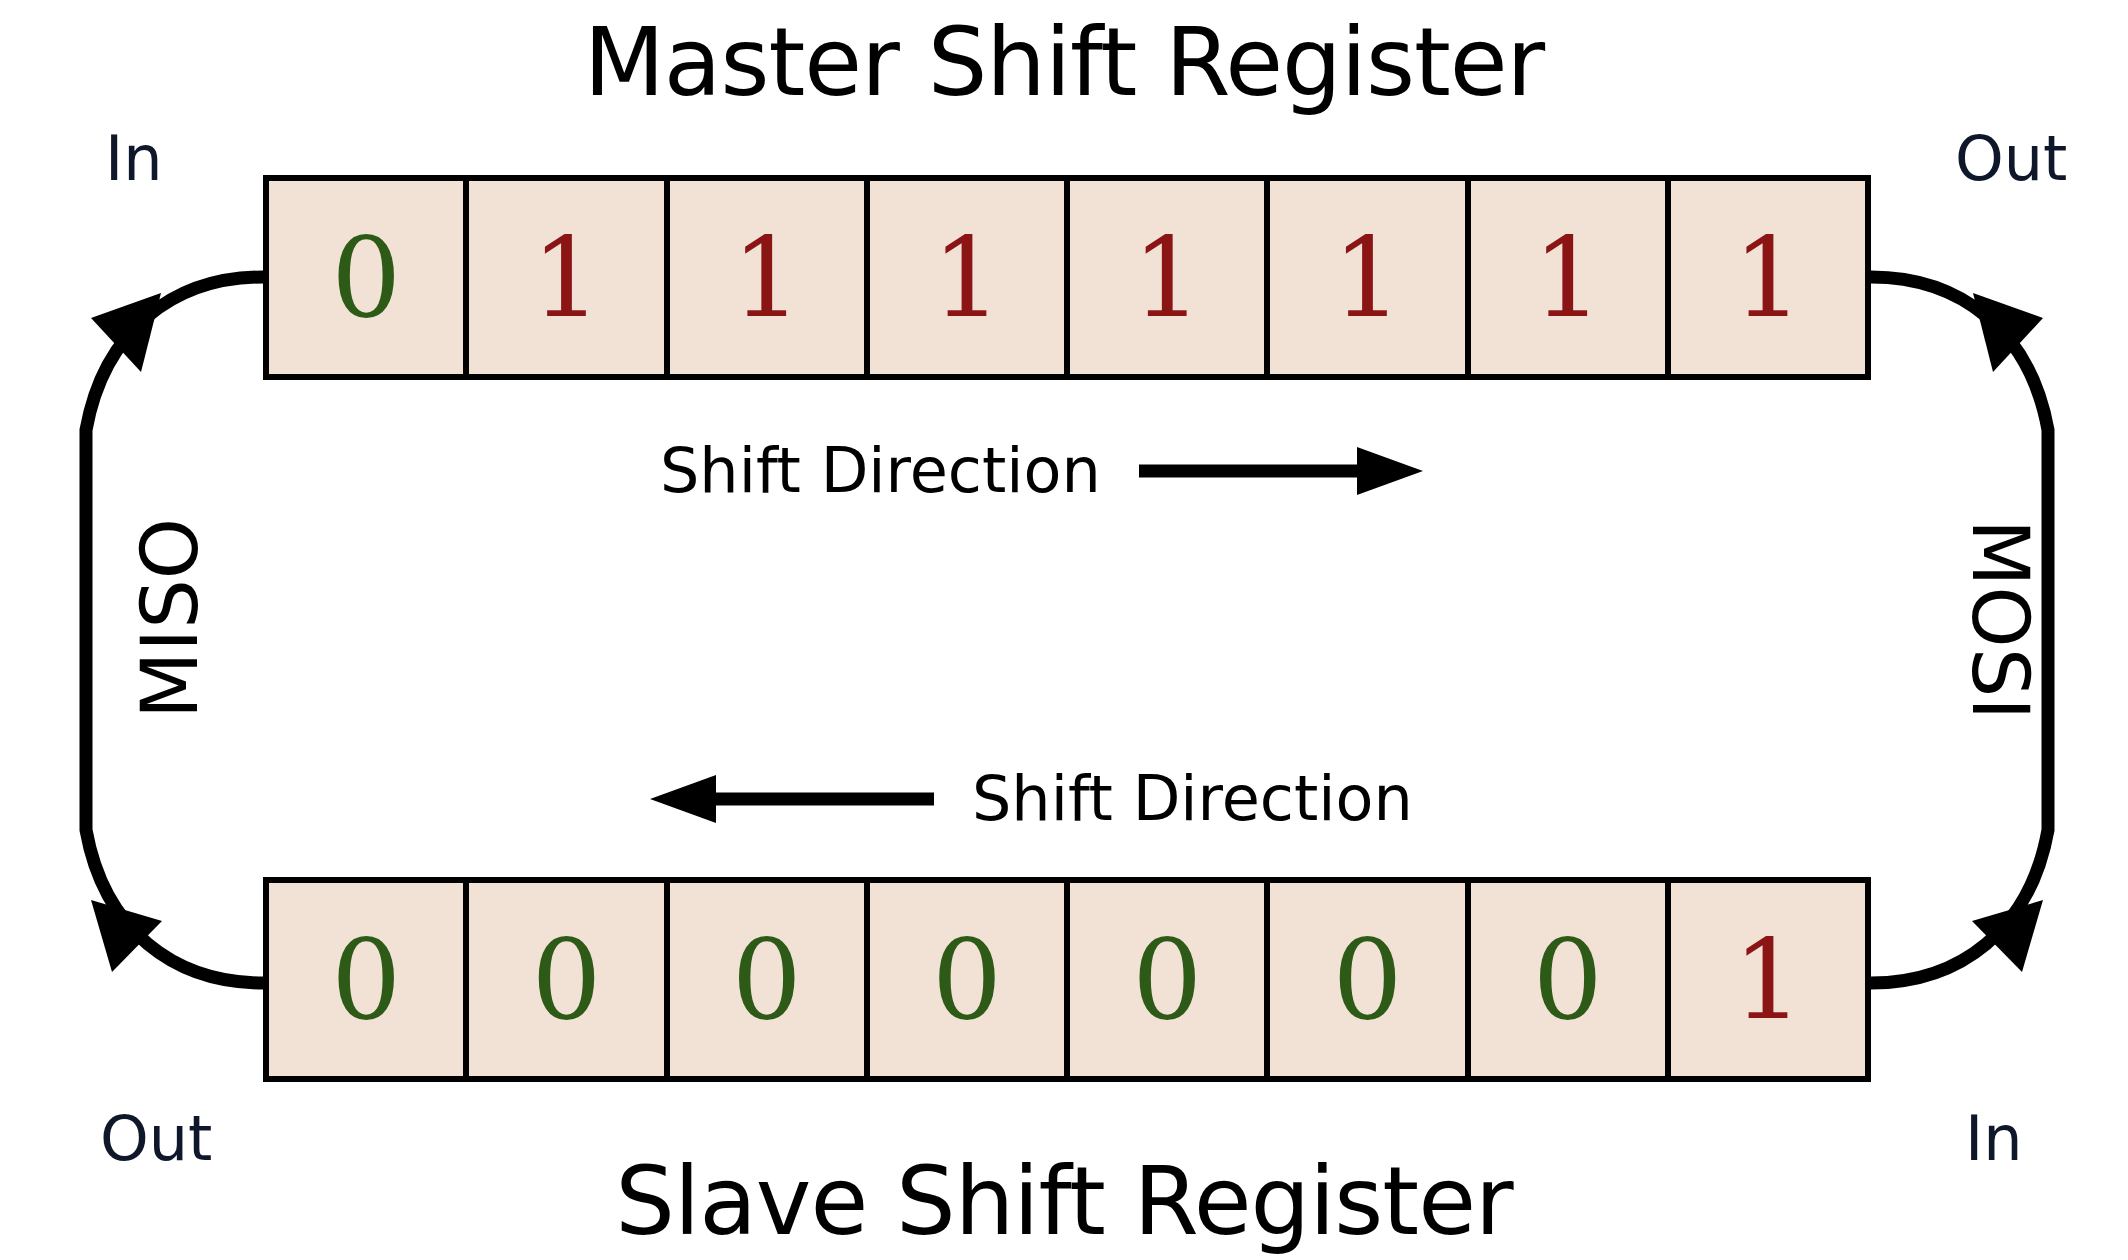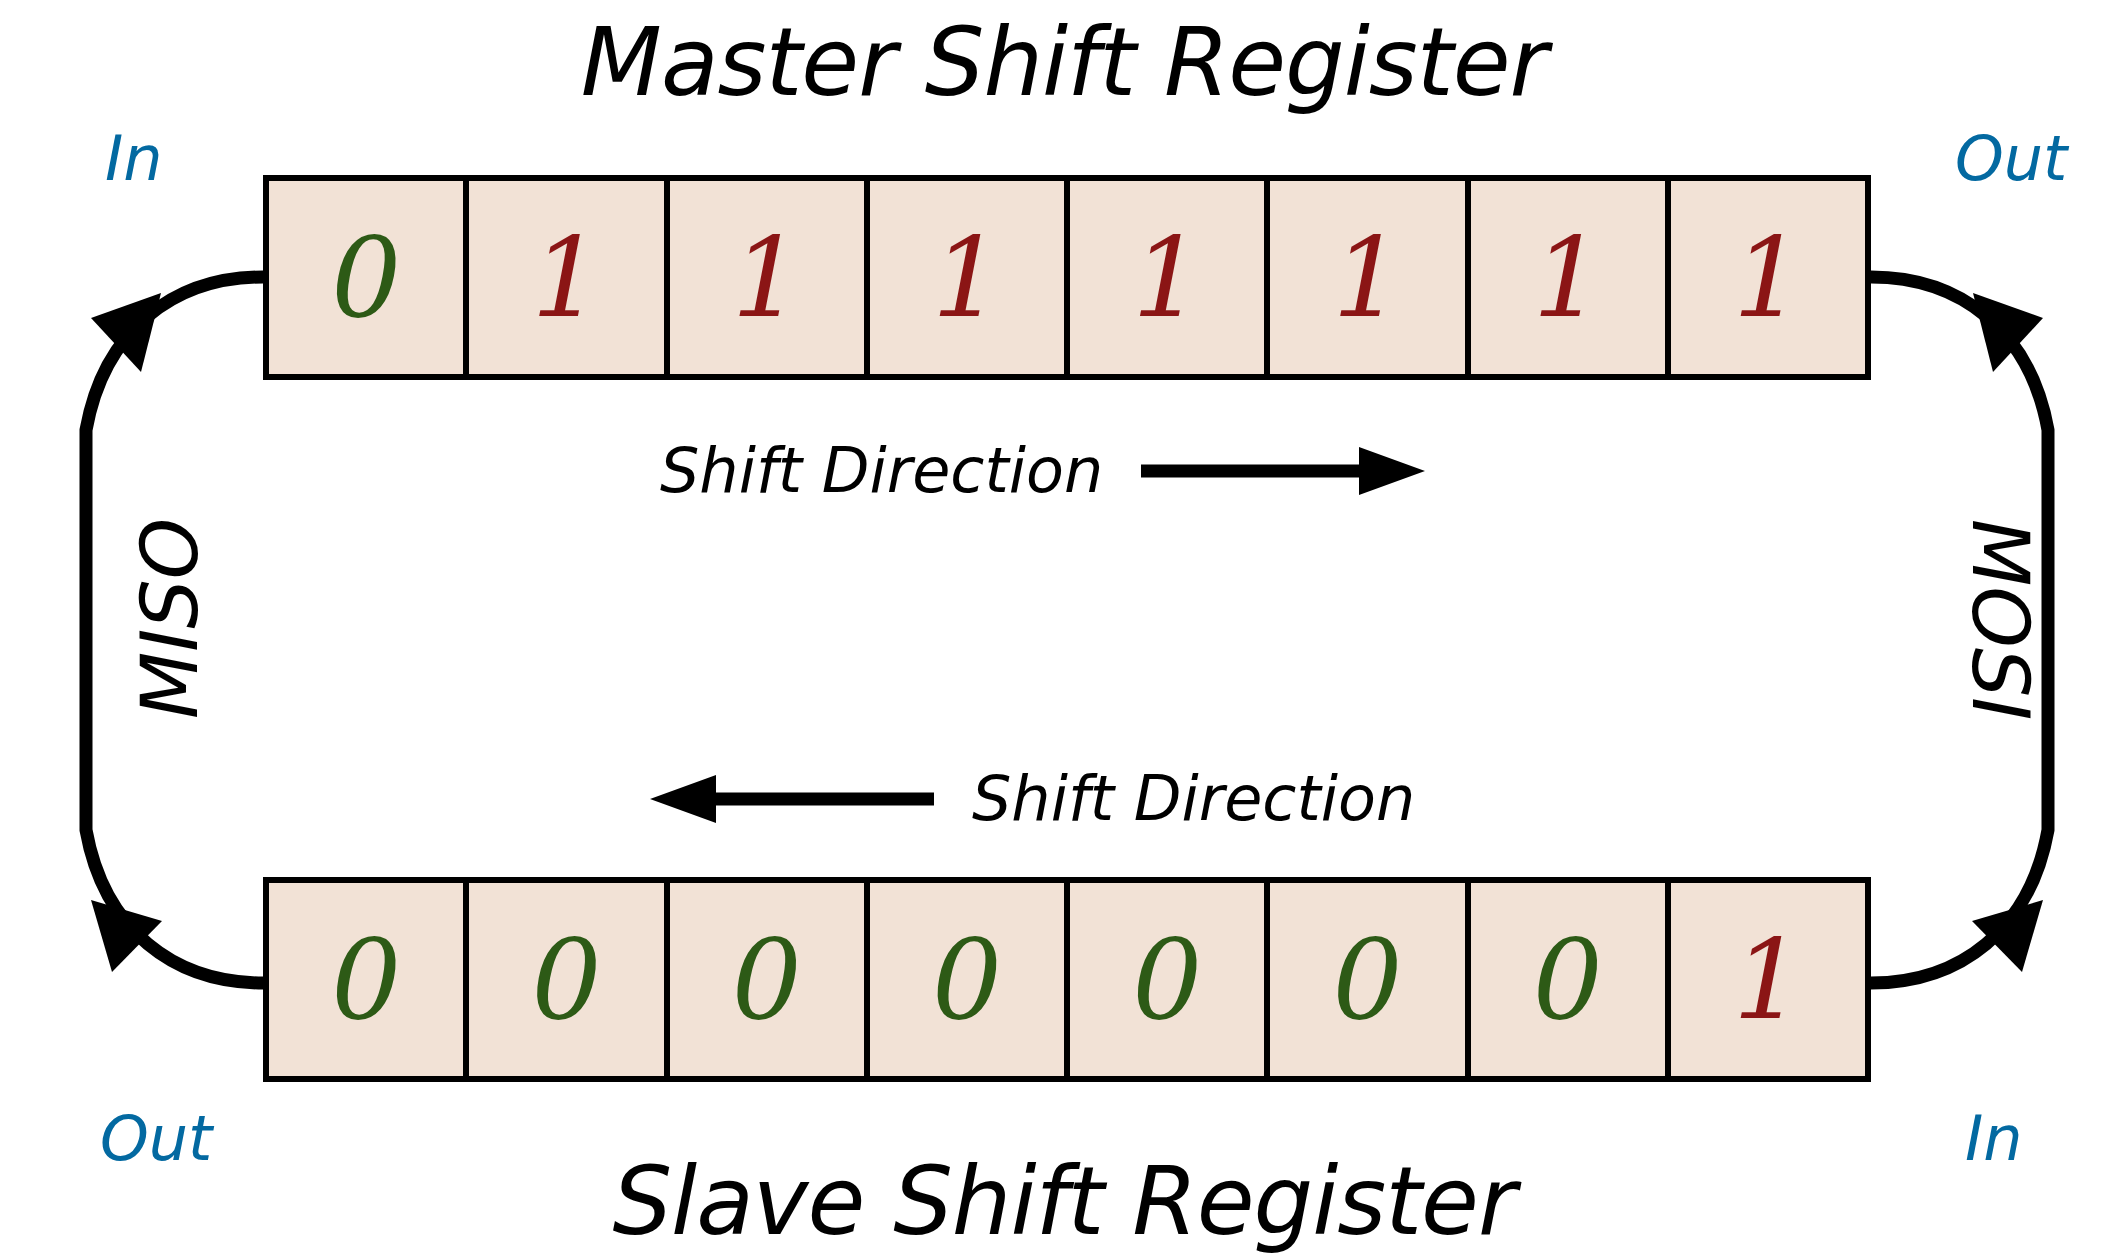--- a/index.html
+++ b/index.html
@@ -7,21 +7,20 @@
     width: 2128px; height: 1260px;
     background: #ffffff;
     font-family: "DejaVu Sans", "Liberation Sans", sans-serif;
     overflow: hidden;
   }
   #stage {
     position: relative;
     width: 1700px;
     height: 1260px;
     background: #ffffff;
-    font-style: italic;
   }
 
   
   .reg-title {
     position: absolute;
     left: 0; width: 2128px;
     text-align: center;
     font-size: 94px;
     line-height: 1.0;
     color: #000000;
@@ -54,21 +53,21 @@
   }
   .bit-cell:last-child { border-right: none; }
   .bit-0 { color: #2d5a16; }
   .bit-1 { color: #8b1515; }
 
   
   .edge-label {
     position: absolute;
     font-size: 62px;
     line-height: 1;
-    color: #0369a1;
+    color: #0f172a;
     white-space: nowrap;
   }
   #label-master-in  { left: 105px;  top: 128px; }
   #label-master-out { left: 1955px; top: 128px; }
   #label-slave-out  { left: 100px;  top: 1108px; }
   #label-slave-in   { left: 1965px; top: 1108px; }
 
   
   .bus-label {
     position: absolute;

